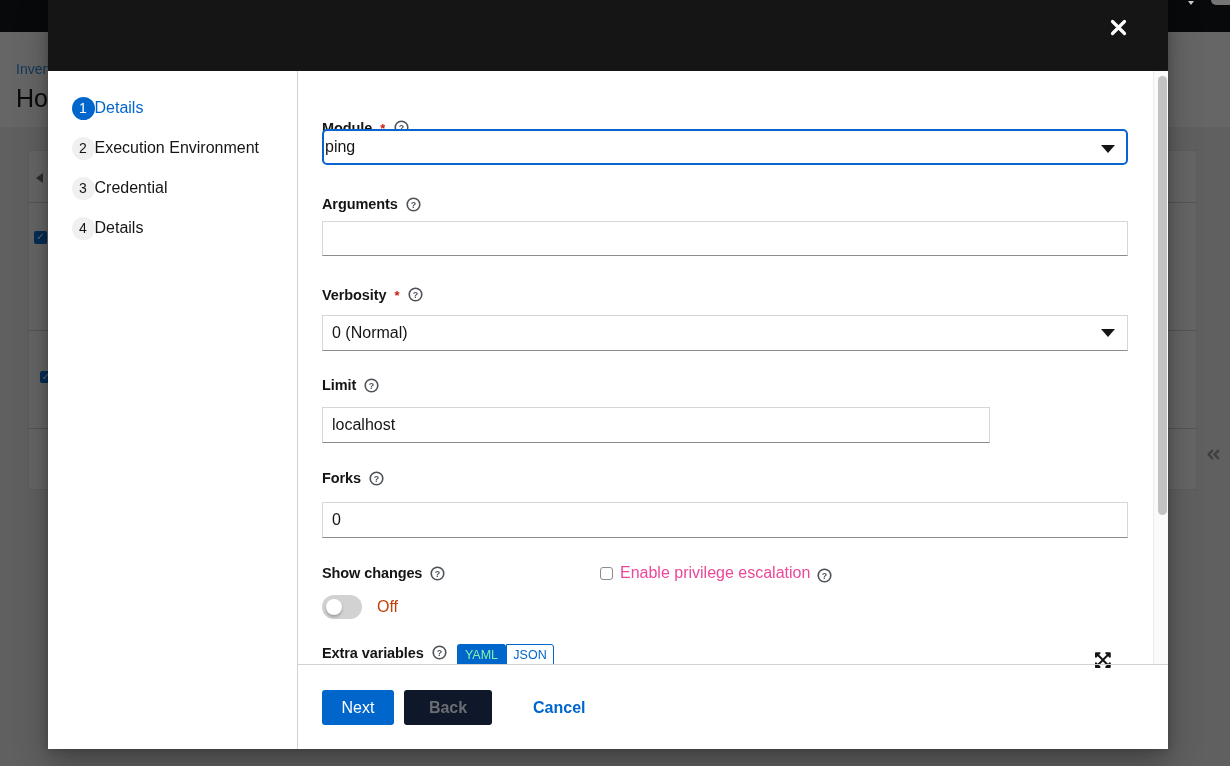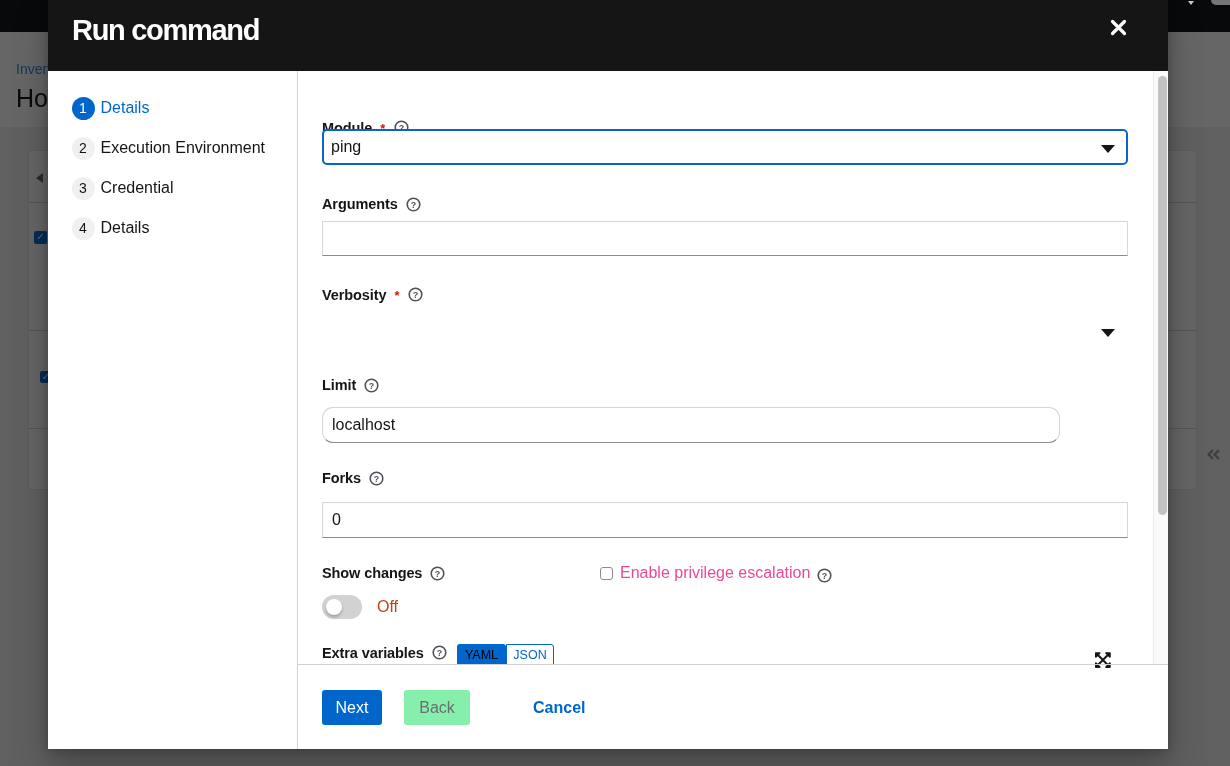--- a/index.html
+++ b/index.html
@@ -33,66 +33,66 @@
   #mhead { left:0; top:0; width:1120px; height:71px; background:#151515; }
   #mtitle { left:24px; top:13.5px; font-size:29px; font-weight:700; color:#fff; letter-spacing:-1.3px; }
   #mclose { left:1062px; top:19px; }
 
   #mnav { left:0; top:71px; width:250px; height:678px; background:#fff;
           border-right:1px solid #d2d2d2; }
   .step { position:absolute; left:23.5px; display:flex; align-items:center; }
   .stepc { width:23px; height:23px; border-radius:50%; background:#f0f0f0; color:#151515;
            font-size:14px; display:flex; align-items:center; justify-content:center; }
   .stepc.on { background:#0066cc; color:#fff; }
-  .steplab { margin-left:6px; font-size:16px; color:#151515; }
+  .steplab { margin-left:0; font-size:16px; color:#151515; }
   .steplab.on { color:#0066cc; }
 
   #mbody { left:250px; top:71px; width:855px; height:593px; background:#fff; }
   #bodyline { left:250px; top:664px; width:870px; height:1px; background:#d2d2d2; }
 
   
   #sbtrack { left:1105px; top:71px; width:15px; height:593px; background:#fafafa;
              border-left:1px solid #ececec; }
   #sbthumb { left:1109.5px; top:76px; width:9px; height:439px; background:#c2c2c2; border-radius:4.5px; }
 
   
   .flabel { display:flex; align-items:center; font-size:14.5px; font-weight:700;
             color:#151515; letter-spacing:-0.1px; }
   .req { color:#c9190b; font-size:13px; margin:1px 0 0 8px; }
   .helpi { margin-left:9px; display:block; }
   .ctl { background:#fff; border:1px solid #d6d6d6; border-bottom-color:#8a8d90;
          font-size:16px; color:#151515; display:flex; align-items:center; padding-left:9px; }
-  .focusctl { border:2.5px solid #0a64cf; border-radius:5px; padding-left:7px; }
+  .focusctl { border:2.5px solid #0a64cf; border-radius:5px; padding-left:1px; }
   .caret { width:0; height:0; border-left:7px solid transparent; border-right:7px solid transparent;
            border-top:8.5px solid #151515; }
 
   
   #switch { left:274px; top:595px; width:40px; height:24px; border-radius:12px; background:#d2d2d2; }
   #knob { left:4px; top:4px; width:16px; height:16px; border-radius:50%; background:#fff;
           box-shadow:0 2px 3px rgba(0,0,0,0.25); }
   #offlab { left:329px; top:598px; font-size:16px; color:#c2410c; }
 
   
   #pcb { left:551.5px; top:566.5px; width:13.5px; height:13.5px; background:#fff;
          border:1px solid #8a8d90; border-radius:3px; }
   #pcblab { left:572px; top:563.5px; font-size:16px; color:#ec4899; }
 
   
-  #yamlbtn { left:409px; top:644px; width:49px; height:21px; background:#0066cc; color:#000000;
+  #yamlbtn { left:409px; top:644px; width:49px; height:21px; background:#0066cc; color:#86efac;
              font-size:12.5px; border-radius:3px 3px 0 0; display:flex; align-items:center;
              justify-content:center; }
   #jsonbtn { left:458px; top:644px; width:48px; height:21px; background:#fff; color:#0066cc;
              font-size:12.5px; border:1px solid #0066cc; border-radius:0 3px 0 0; display:flex;
              align-items:center; justify-content:center; }
 
   
-  #btn-next { left:274px; top:690px; width:60px; height:35px; background:#0066cc; color:#fff;
+  #btn-next { left:274px; top:690px; width:72px; height:35px; background:#0066cc; color:#fff;
               font-size:16px; border-radius:3px; display:flex; align-items:center; justify-content:center; }
-  #btn-back { left:356px; top:690px; width:66px; height:35px; background:#86efac; color:#6a6e73;
-              font-size:16px; border-radius:3px; display:flex; align-items:center; justify-content:center; }
+  #btn-back { left:356px; top:690px; width:88px; height:35px; background:#0f172a; color:#6a6e73;
+              font-size:16px; border-radius:3px; display:flex; align-items:center; justify-content:center;font-weight:bold; }
   #btn-cancel { left:485px; top:699px; font-size:16px; color:#0066cc;font-weight:bold; }
 </style>
 </head>
 <body>
 <div id="screen">
 
   <div id="masthead" class="abs"></div>
   <div id="mh-caret" class="abs"></div>
   <div id="mh-pill" class="abs"></div>
   <div id="bc" class="abs">Inventories /</div>
@@ -106,21 +106,20 @@
   <div class="cb abs" style="left:34px; top:231px; width:13px; height:13px;">✓</div>
   <div class="cb abs" style="left:40px; top:371px; width:12px; height:12px;">✓</div>
   <svg class="abs" style="left:1207px; top:449px;" width="13" height="11" viewBox="0 0 13 11">
     <path d="M5.8 1.2 L1.6 5.5 L5.8 9.8 M11.8 1.2 L7.6 5.5 L11.8 9.8" fill="none" stroke="#9b9da0" stroke-width="2.4"></path>
   </svg>
 
   <div id="overlay" class="abs"></div>
 
   <div id="modal" class="abs">
     <div id="mhead" class="abs"></div>
-    <div id="mtitle" class="abs">Run command</div>
     <svg id="mclose" class="abs" width="17" height="17" viewBox="0 0 17 17">
       <path d="M2.5 2.5 L14.5 14.5 M14.5 2.5 L2.5 14.5" stroke="#fefefe" stroke-width="3.2" stroke-linecap="round"></path>
     </svg>
 
     <div id="mnav" class="abs"></div>
     <div class="step" style="top:96.5px;">
         <div class="stepc on">1</div>
         <div class="steplab on">Details</div>
       </div>
     <div class="step" style="top:136.5px;">
@@ -154,29 +153,30 @@
         </svg>
     </div>
     <div class="ctl abs" style="left:274px; top:221px; width:806px; height:35px;"></div>
 
     <div class="flabel abs" style="left:274px; top:286.5px;justify-content:space-between;">Verbosity<span class="req">*</span>
       <svg class="helpi" width="15" height="15" viewBox="0 0 16 16">
           <circle cx="8" cy="8" r="6.7" fill="none" stroke="#4d5258" stroke-width="1.7"></circle>
           <text x="8" y="11.2" font-size="9.5" font-weight="bold" fill="#4d5258" text-anchor="middle" font-family="Liberation Sans">?</text>
         </svg>
     </div>
+    <div class="ctl abs" style="left:274px; top:314.5px; width:806px; height:36px;">0 (Normal)</div>
     <div class="caret abs" style="left:1053px; top:329px;"></div>
 
     <div class="flabel abs" style="left:274px; top:377px;">Limit
       <svg class="helpi" style="margin-left:8px;" width="15" height="15" viewBox="0 0 16 16">
           <circle cx="8" cy="8" r="6.7" fill="none" stroke="#4d5258" stroke-width="1.7"></circle>
           <text x="8" y="11.2" font-size="9.5" font-weight="bold" fill="#4d5258" text-anchor="middle" font-family="Liberation Sans">?</text>
         </svg>
     </div>
-    <div class="ctl abs" style="left:274px; top:407px; width:738px; height:36px;border-radius:11px;">localhost</div>
+    <div class="ctl abs" style="left:274px; top:407px; width:668px; height:36px;">localhost</div>
 
     <div class="flabel abs" style="left:274px; top:470px;">Forks
       <svg class="helpi" style="margin-left:8px;" width="15" height="15" viewBox="0 0 16 16">
           <circle cx="8" cy="8" r="6.7" fill="none" stroke="#4d5258" stroke-width="1.7"></circle>
           <text x="8" y="11.2" font-size="9.5" font-weight="bold" fill="#4d5258" text-anchor="middle" font-family="Liberation Sans">?</text>
         </svg>
     </div>
     <div class="ctl abs" style="left:274px; top:502px; width:806px; height:36px;">0</div>
 
     <div class="flabel abs" style="left:274px; top:565px;">Show changes

